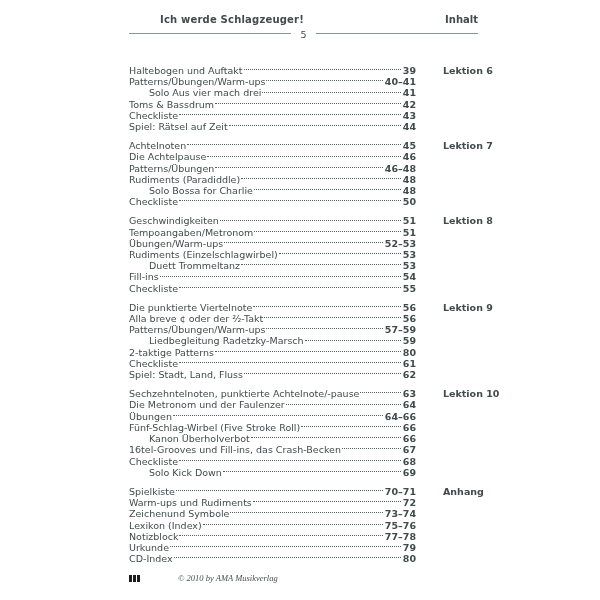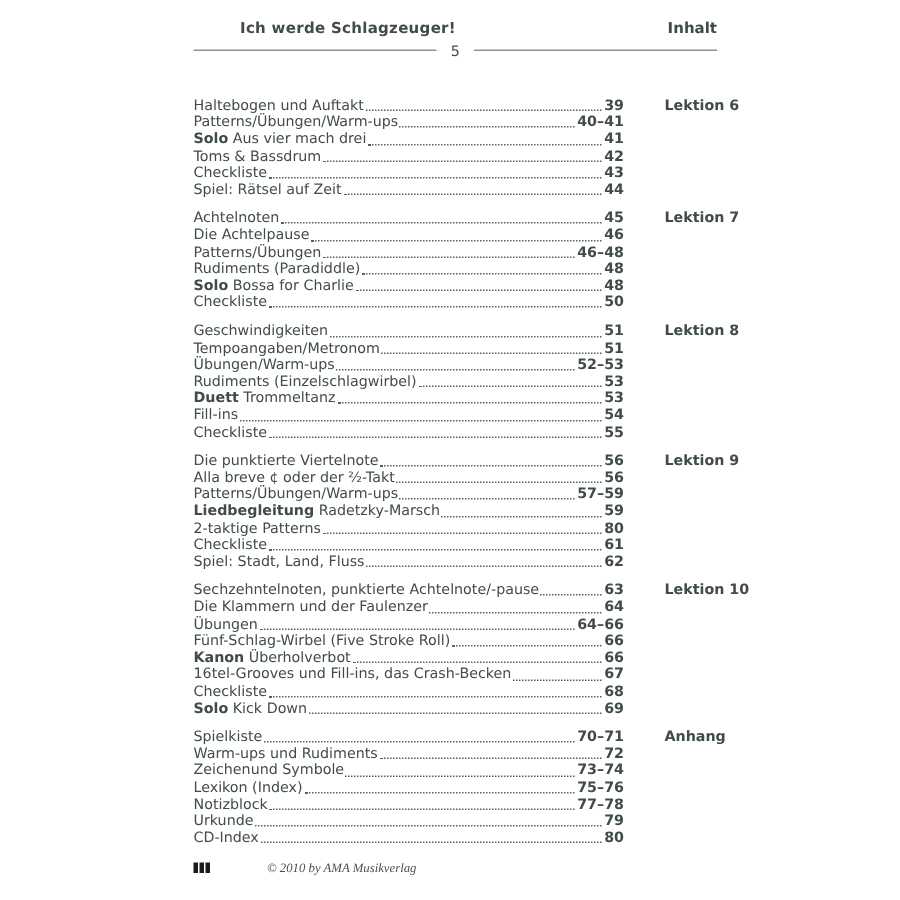--- a/index.html
+++ b/index.html
@@ -13,23 +13,23 @@
   .hrow{display:flex;justify-content:space-between;align-items:baseline;font-size:10px;padding-left:31px;}
   .booktitle{font-weight:600;letter-spacing:.2px;}
   .tocheading{font-weight:bold;}
   .rulerow{display:flex;align-items:center;margin-top:4px;}
   .rule{flex:1;height:1px;background:#8a9494;}
   .pnum{padding:0 9px;font-size:9.5px;line-height:9px;transform:translateY(1px);}
   
   .toc{margin-top:27px;}
   .section{position:relative;width:287px;margin-bottom:8px;}
   .seclabel{position:absolute;left:314px;top:0;font-weight:bold;font-size:9.5px;white-space:nowrap;}
-  .entry{display:flex;align-items:flex-end;font-size:9.5px;line-height:11.2px;}
+  .entry{display:flex;align-items:center;font-size:9.5px;line-height:11.2px;}
   .t{white-space:nowrap;}
-  .pre{font-weight:bold;margin-right:3px;}
+  .pre{font-weight:normal;margin-right:3px;margin-left:20px;}
   .dots{flex:1;margin:0 2px 2px 1px;border-bottom:1px dotted #57615f;min-width:8px;}
   .pg{white-space:nowrap;font-weight:bold;}
   
   .footer{display:flex;align-items:center;gap:6px;margin-top:9px;}
   .logo{display:inline-flex;align-items:flex-end;gap:1px;height:7px;}
   .logo i{display:inline-block;width:3px;height:7px;background:#1c1c1c;}
   .copyright{font-family:"Liberation Serif",serif;font-style:italic;font-size:8.5px;color:#474f4f;margin-left:32px;}
 </style>
 </head>
 <body>
@@ -191,21 +191,21 @@
         </div>
       </div>
       <div class="section">
         <div class="seclabel">Lektion 10</div>
         <div class="entry">
           <span class="t">Sechzehntelnoten, punktierte Achtelnote/-pause</span>
           <span class="dots"></span>
           <span class="pg">63</span>
         </div>
         <div class="entry">
-          <span class="t">Die Klammern und der Faulenzer</span>
+          <span class="t">Die Metronom und der Faulenzer</span>
           <span class="dots"></span>
           <span class="pg">64</span>
         </div>
         <div class="entry">
           <span class="t">Übungen</span>
           <span class="dots"></span>
           <span class="pg">64–66</span>
         </div>
         <div class="entry">
           <span class="t">Fünf-Schlag-Wirbel (Five Stroke Roll)</span>

